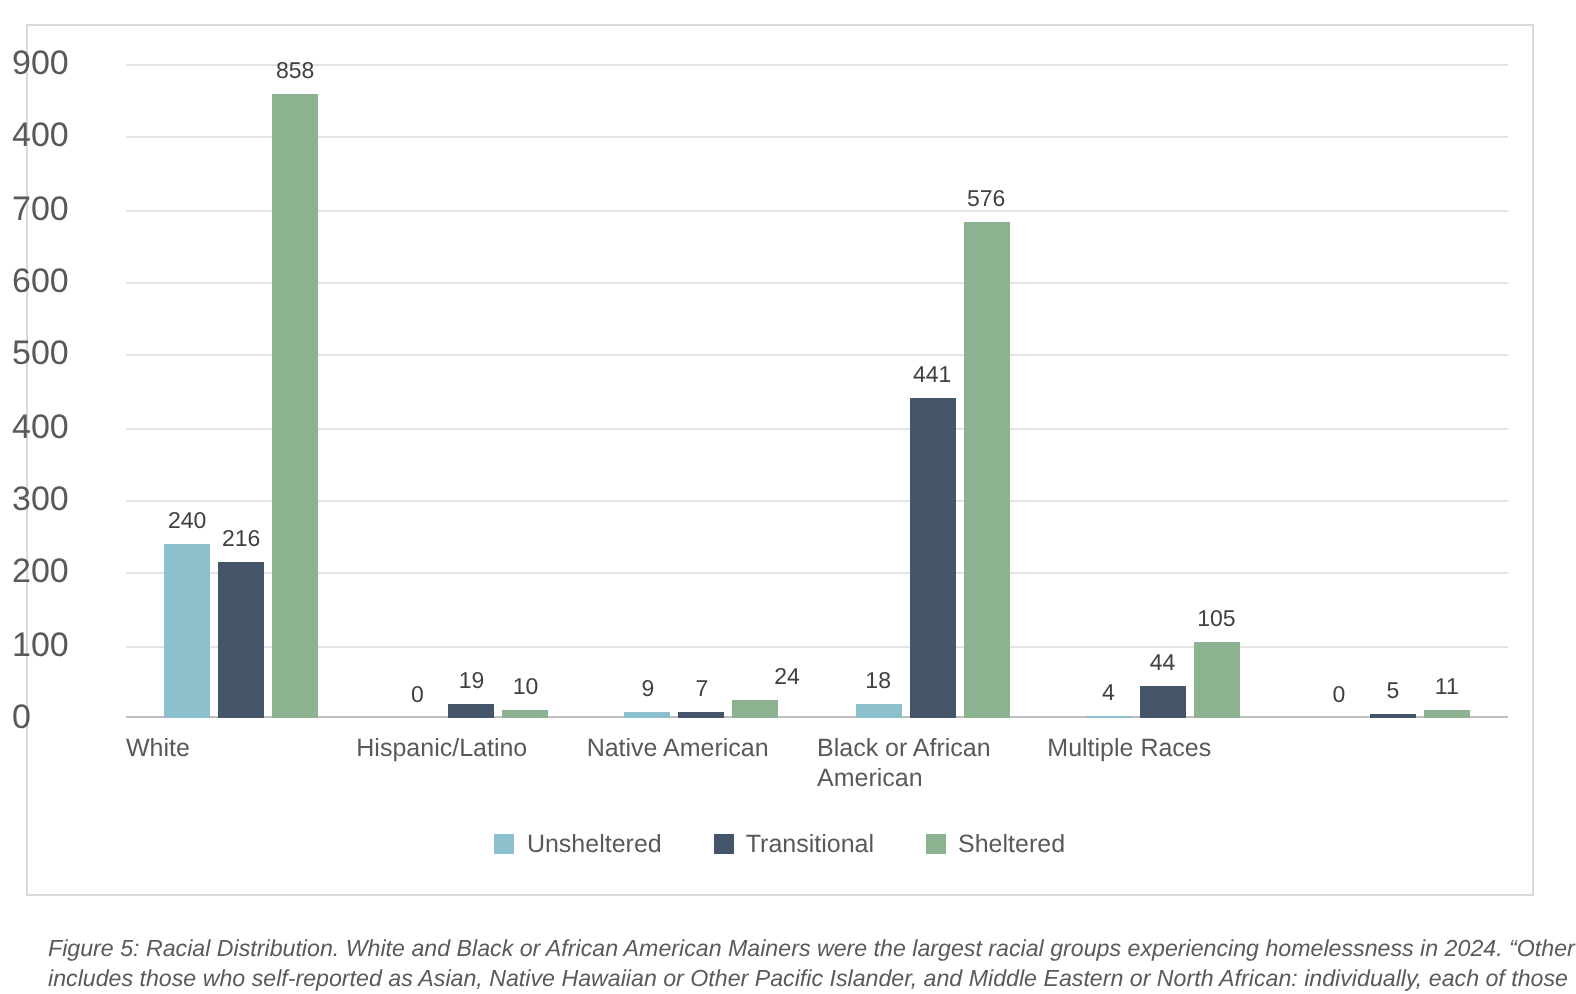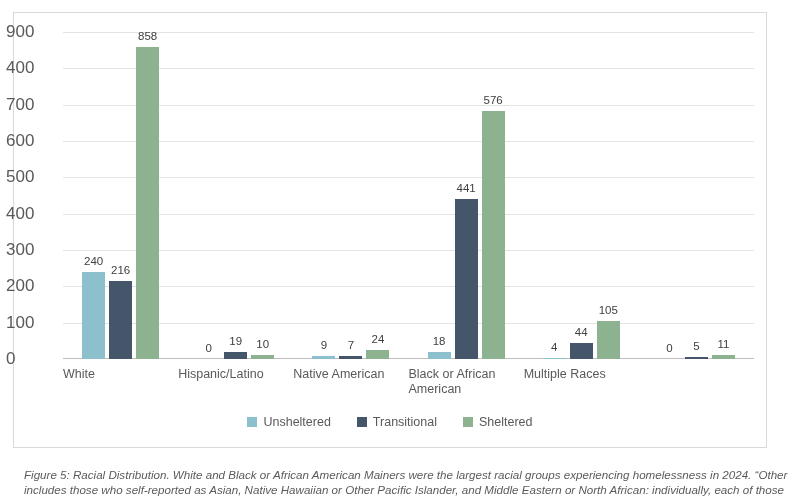--- a/index.html
+++ b/index.html
@@ -82,21 +82,21 @@
           <div class="bar" style="left: 73.0833px; height: 4px; background: rgb(141, 178, 143);"></div>
           <div class="bar-label" style="left: 62.5833px; bottom: 8px;">10</div>
           <div class="cat-label">Hispanic/Latino</div>
         </div>
         <div class="group" style="left: 230.333px; width: 115.167px;">
           <div class="bar" style="left: 19.0833px; height: 3px; background: rgb(141, 192, 205);"></div>
           <div class="bar-label" style="left: 8.58333px; bottom: 7px;">9</div>
           <div class="bar" style="left: 46.0833px; height: 3px; background: rgb(69, 86, 106);"></div>
           <div class="bar-label" style="left: 35.5833px; bottom: 7px;">7</div>
           <div class="bar" style="left: 73.0833px; height: 9px; background: rgb(141, 178, 143);"></div>
-          <div class="bar-label" style="left: 62.5833px; bottom: 13px;">24</div>
+          <div class="bar-label" style="left: 62.5833px; bottom: 13px; text-align: right;">24</div>
           <div class="cat-label">Native American</div>
         </div>
         <div class="group" style="left: 345.5px; width: 115.167px;">
           <div class="bar" style="left: 19.0833px; height: 7px; background: rgb(141, 192, 205);"></div>
           <div class="bar-label" style="left: 8.58333px; bottom: 11px;">18</div>
           <div class="bar" style="left: 46.0833px; height: 160px; background: rgb(69, 86, 106);"></div>
           <div class="bar-label" style="left: 35.5833px; bottom: 164px;">441</div>
           <div class="bar" style="left: 73.0833px; height: 248px; background: rgb(141, 178, 143);"></div>
           <div class="bar-label" style="left: 62.5833px; bottom: 252px;">576</div>
           <div class="cat-label">Black or African American</div>

